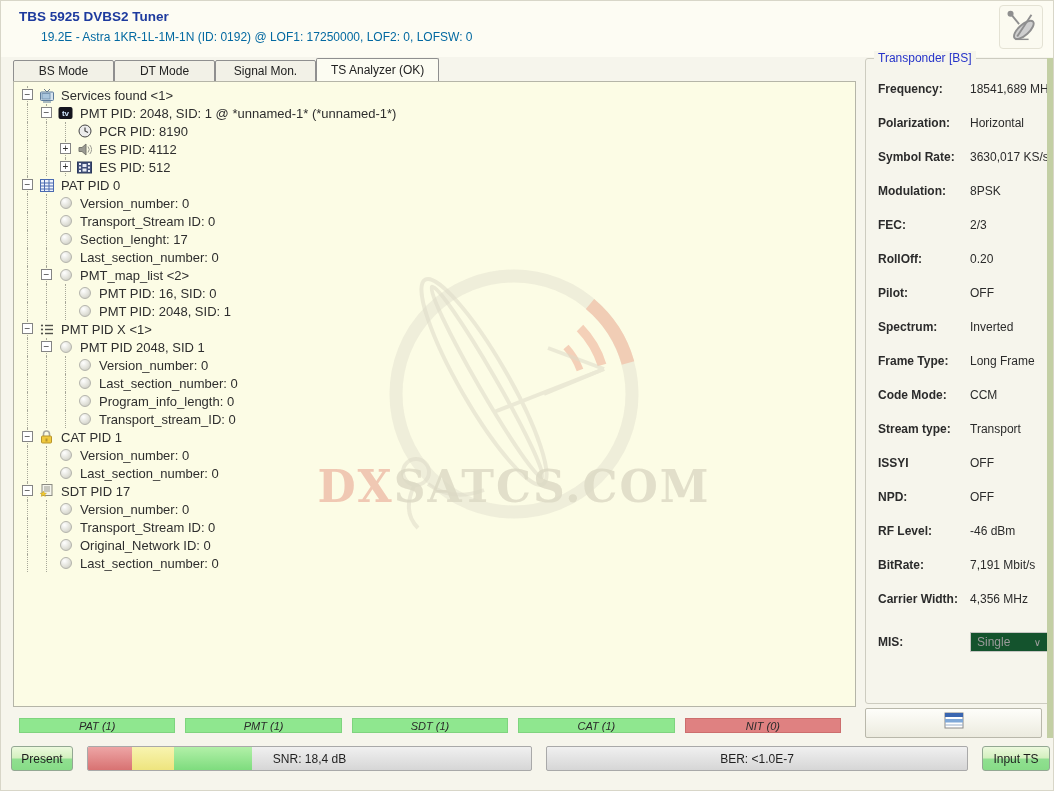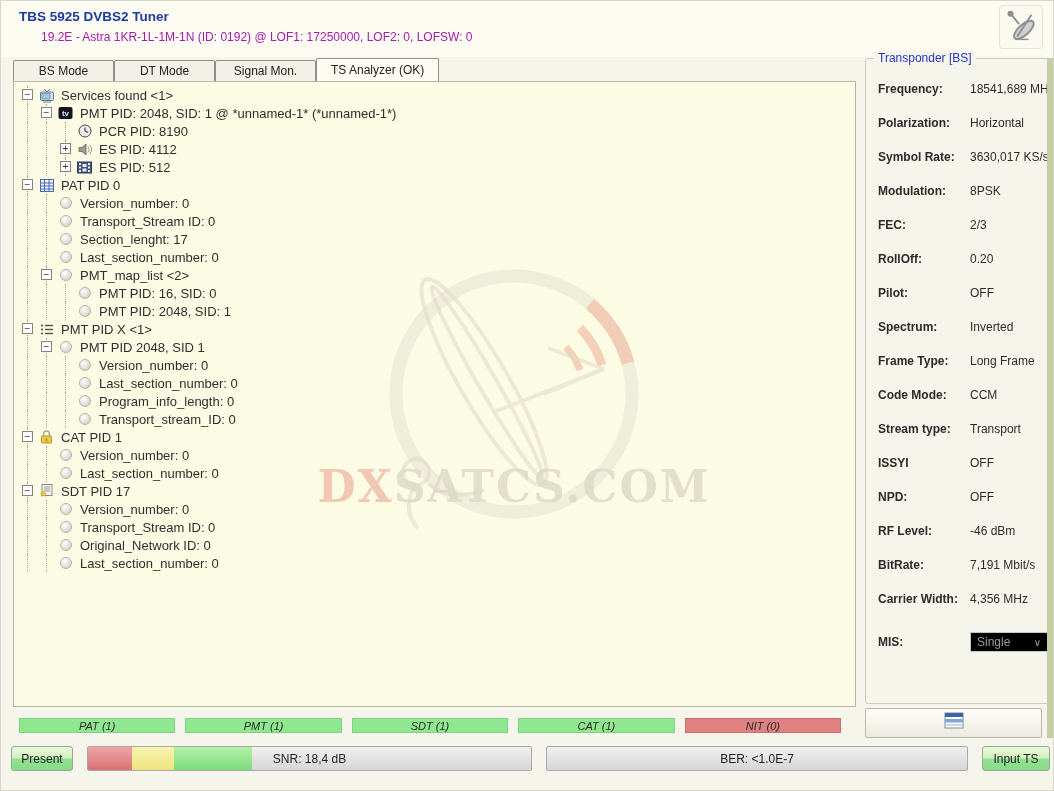--- a/index.html
+++ b/index.html
@@ -3,21 +3,21 @@
 <meta charset="utf-8">
 <style>
   html,body{margin:0;padding:0;background:#e8e7dd;}
   *{box-sizing:border-box;}
   .window{position:relative;width:1054px;height:791px;background:#f6f5ec;
     font-family:"Liberation Sans",sans-serif;color:#2e2e2e;overflow:hidden;
     border:1px solid #d8d6c8;}
   
   .header{position:absolute;left:0;top:0;width:100%;height:56px;background:#fdfcf3;}
   .title{position:absolute;left:18px;top:8px;font-size:13.5px;font-weight:bold;color:#1d3a9e;}
-  .subtitle{position:absolute;left:40px;top:29px;font-size:12px;color:#a21caf;}
+  .subtitle{position:absolute;left:40px;top:29px;font-size:12px;color:#0369a1;}
   .sat-logo{position:absolute;right:10px;top:4px;width:44px;height:44px;
     border:1px solid #e4e2d4;border-radius:4px;display:flex;align-items:center;justify-content:center;background:#fbfaf0;}
   
   .tab-bar{position:absolute;left:12px;top:57px;height:24px;display:flex;gap:0;align-items:flex-end;}
   .tab{height:22px;min-width:101px;padding:0 14px;display:flex;align-items:center;justify-content:center;
     font-size:12px;color:#222;background:#f2f1e7;border:1px solid #8f8f8f;border-radius:2px 2px 0 0;cursor:default;}
   .tab.active{height:24px;background:#fcfcf2;border-bottom-color:#fcfcf2;}
   
   .tree-panel{position:absolute;left:12px;top:80px;width:843px;height:626px;
     background:#fcfce5;border:1px solid #b5b5a8;overflow:hidden;}
@@ -35,21 +35,21 @@
   
   .groupbox{position:absolute;left:864px;top:57px;width:199px;height:646px;
     border:1px solid #cdccc0;border-radius:3px;}
   .group-title{position:absolute;left:8px;top:-8px;background:#f6f5ec;padding:0 4px;
     font-size:12px;color:#2633c9;}
   .tp-rows{position:absolute;left:12px;top:23px;right:6px;}
   .tp-row{height:34px;display:flex;align-items:flex-start;}
   .tp-label{width:92px;font-size:12px;font-weight:bold;color:#2b2b2b;flex:0 0 92px;}
   .tp-value{font-size:12px;color:#2b2b2b;}
   .mis-row{height:24px;display:flex;align-items:center;margin-top:4px;}
-  .mis-select{width:78px;height:20px;border:1px solid #c6c6c3;background:#000000;color:#9a9a9a;
+  .mis-select{width:78px;height:20px;border:1px solid #c6c6c3;background:#14532d;color:#9a9a9a;
     font-size:12px;display:flex;align-items:center;padding:0 6px;justify-content:space-between;}
   .mis-chev{font-size:10px;color:#a0a0a0;}
   .list-button{position:absolute;left:864px;top:707px;width:177px;height:30px;
     border:1px solid #b9b8ab;border-radius:2px;background:linear-gradient(#fefefa,#ecebdf);
     display:flex;align-items:center;justify-content:center;}
   .green-strip{position:absolute;left:1046px;top:57px;width:8px;height:680px;background:#c3cfa4;}
   
   .chips{position:absolute;left:18px;top:717px;width:822px;height:15px;display:flex;gap:10px;}
   .chip{flex:1;display:flex;align-items:center;justify-content:center;
     font-size:11px;font-style:italic;color:#2a2a2a;}

